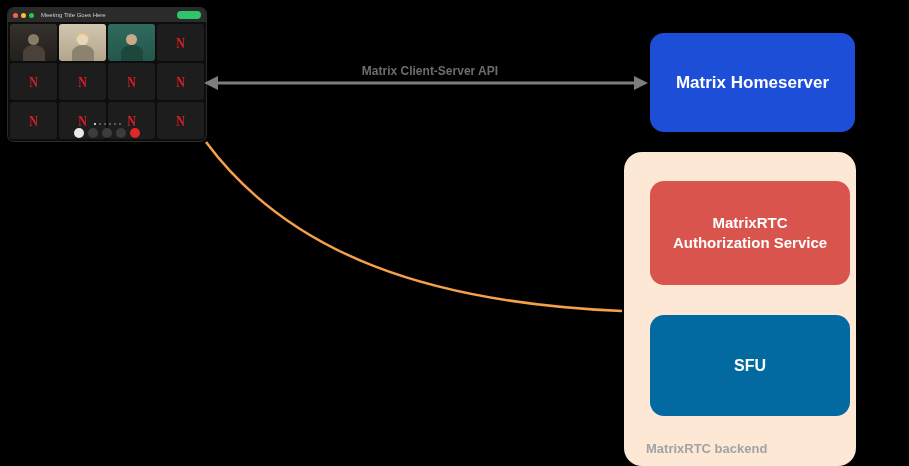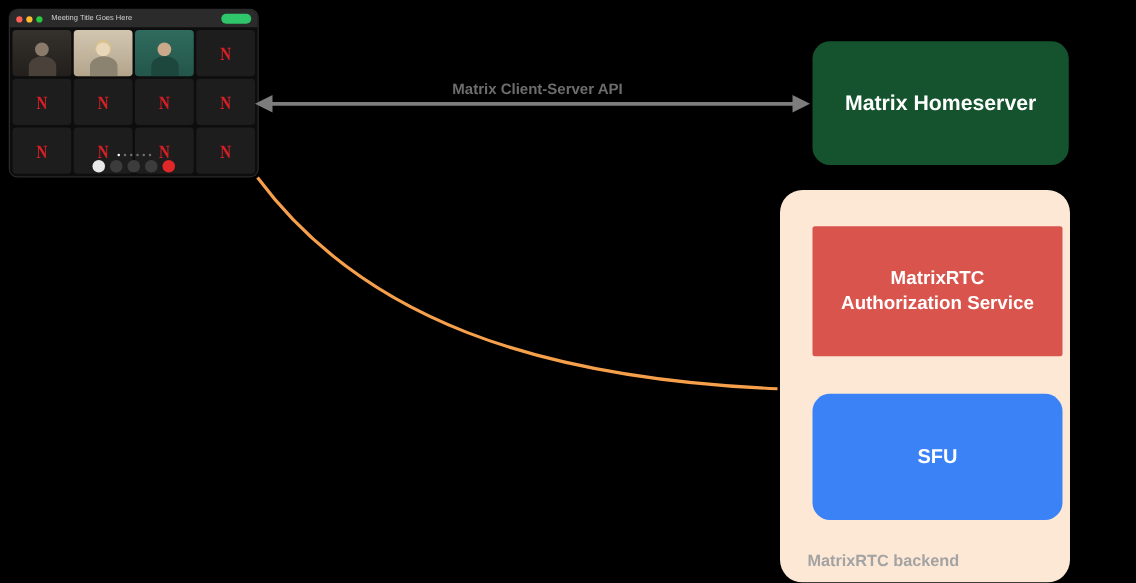--- a/index.html
+++ b/index.html
@@ -15,38 +15,38 @@
 
   
   .arrow-label{
     position:absolute;left:300px;top:64px;width:260px;
     text-align:center;font-size:12px;font-weight:bold;color:#6d6d6d;
   }
 
   
   .homeserver-box{
     position:absolute;left:650px;top:33px;width:205px;height:99px;
-    background:#14532d;border-radius:14px;
+    background:#1d4ed8;border-radius:14px;
     display:flex;align-items:center;justify-content:center;
     color:#fff;font-weight:bold;font-size:17px;text-align:center;
   }
   .backend-container{
     position:absolute;left:624px;top:152px;width:232px;height:314px;
     background:#fce8d5;border-radius:18px;
   }
   .auth-box{
     position:absolute;left:26px;top:29px;width:200px;height:104px;
-    background:#d9544d;border-radius:2px;
+    background:#d9544d;border-radius:14px;
     display:flex;align-items:center;justify-content:center;
     color:#fff;font-weight:bold;font-size:15px;text-align:center;
     line-height:1.35;padding:0 18px;box-sizing:border-box;
   }
   .sfu-box{
     position:absolute;left:26px;top:163px;width:200px;height:101px;
-    background:#3b82f6;border-radius:14px;
+    background:#0369a1;border-radius:14px;
     display:flex;align-items:center;justify-content:center;
     color:#fff;font-weight:bold;font-size:16px;text-align:center;
   }
   .backend-label{
     position:absolute;left:22px;bottom:10px;
     color:#a3a3a3;font-weight:bold;font-size:13px;margin-top:11px;
   }
 
   
   .call-window{

